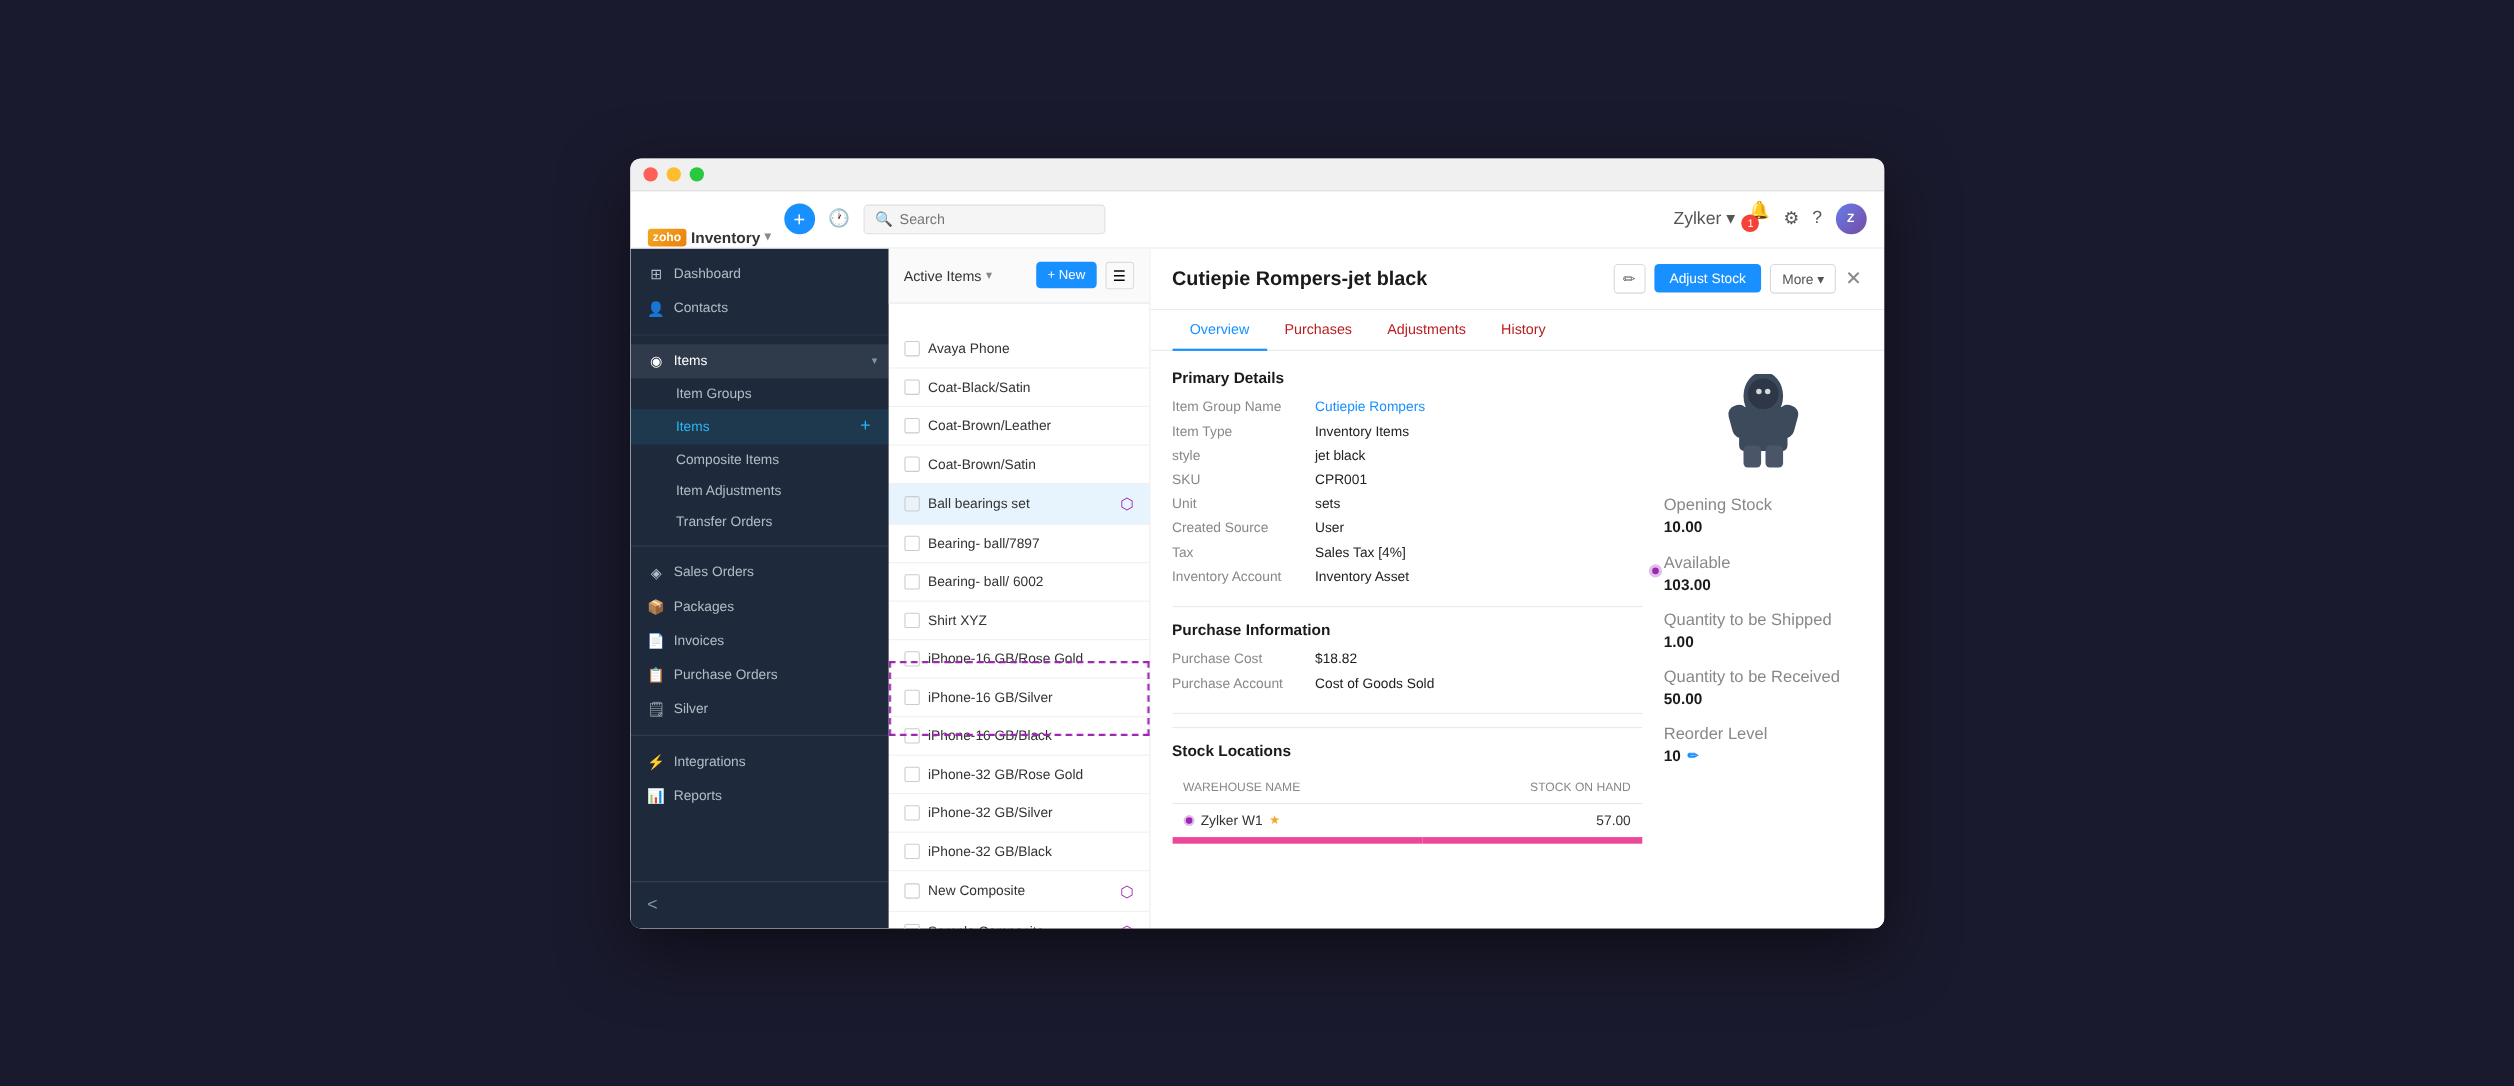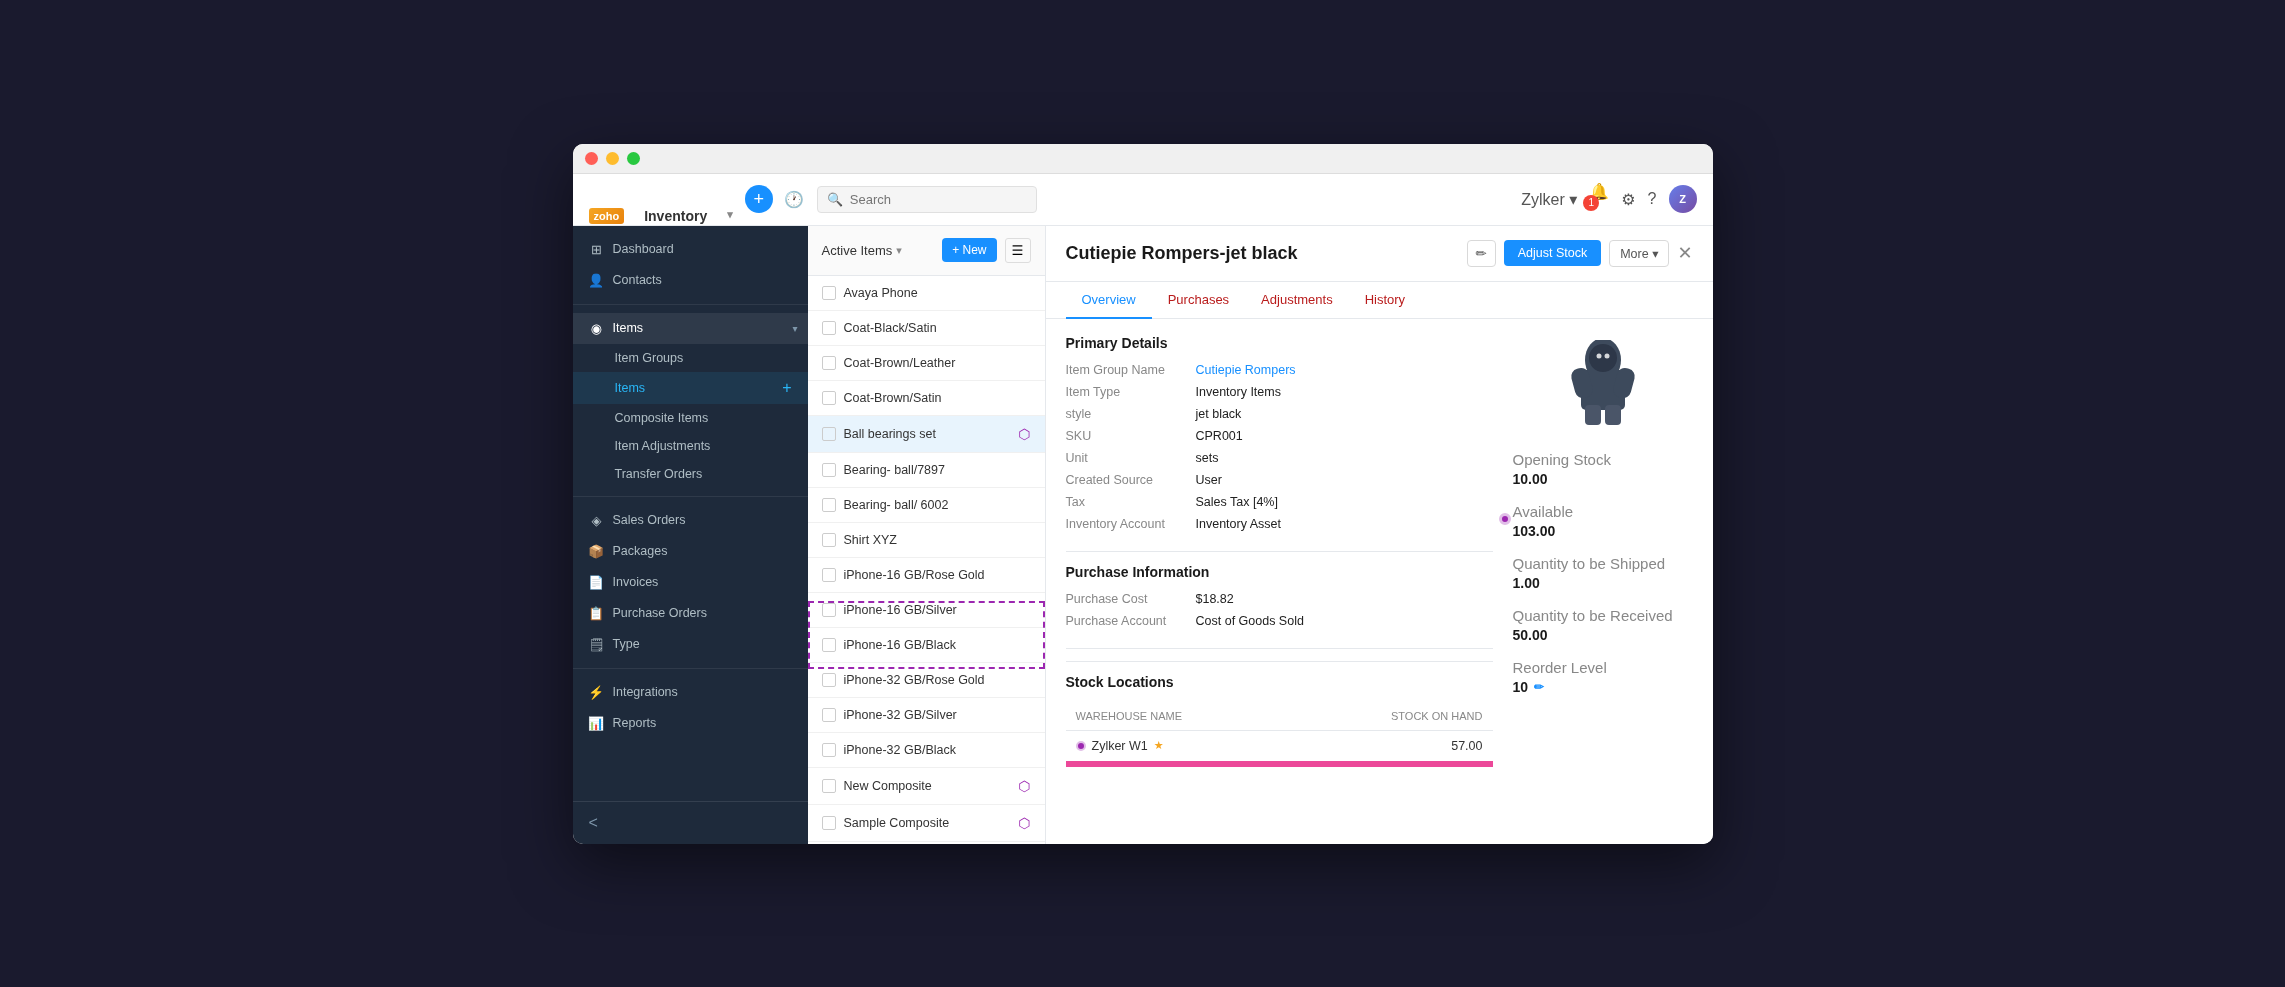--- a/index.html
+++ b/index.html
@@ -101,21 +101,21 @@
       position: absolute;
       right: 10px;
       color: #7e96aa;
       font-size: 10px;
     }
     
     
     .top-bar-brand {
       display: flex;
       align-items: flex-start;
-      gap: 20px;
+      gap: 4px;
       font-weight: 600;
       font-size: 14px;
       color: #333;
       margin-top: 34px;
     }
     .zoho-logo {
       background: linear-gradient(135deg, #f5a623, #e8820c);
       color: white;
       padding: 2px 5px;
       border-radius: 3px;
@@ -184,20 +184,21 @@
     }
     
     
     .list-panel {
       width: 238px;
       background: #fff;
       border-right: 1px solid #e5e8ec;
       display: flex;
       flex-direction: column;
       flex-shrink: 0;
+      gap: 24px;
     }
     .list-header {
       padding: 12px 14px;
       border-bottom: 1px solid #e5e8ec;
       display: flex;
       align-items: center;
       justify-content: space-between;
       background: #fafafa;
     }
     .list-header-title {
@@ -537,21 +538,21 @@
           <div class="nav-item">
             <span class="nav-icon">📄</span>
             <span>Invoices</span>
           </div>
           <div class="nav-item">
             <span class="nav-icon">📋</span>
             <span>Purchase Orders</span>
           </div>
           <div class="nav-item">
             <span class="nav-icon">🗒</span>
-            <span>Type</span>
+            <span>Silver</span>
           </div>
         </div>
 
         <div class="nav-section" style="border-top: 1px solid rgba(255,255,255,0.08);">
           <div class="nav-item integrations-item">
             <span class="nav-icon">⚡</span>
             <span>Integrations</span>
           </div>
           <div class="nav-item">
             <span class="nav-icon">📊</span>

